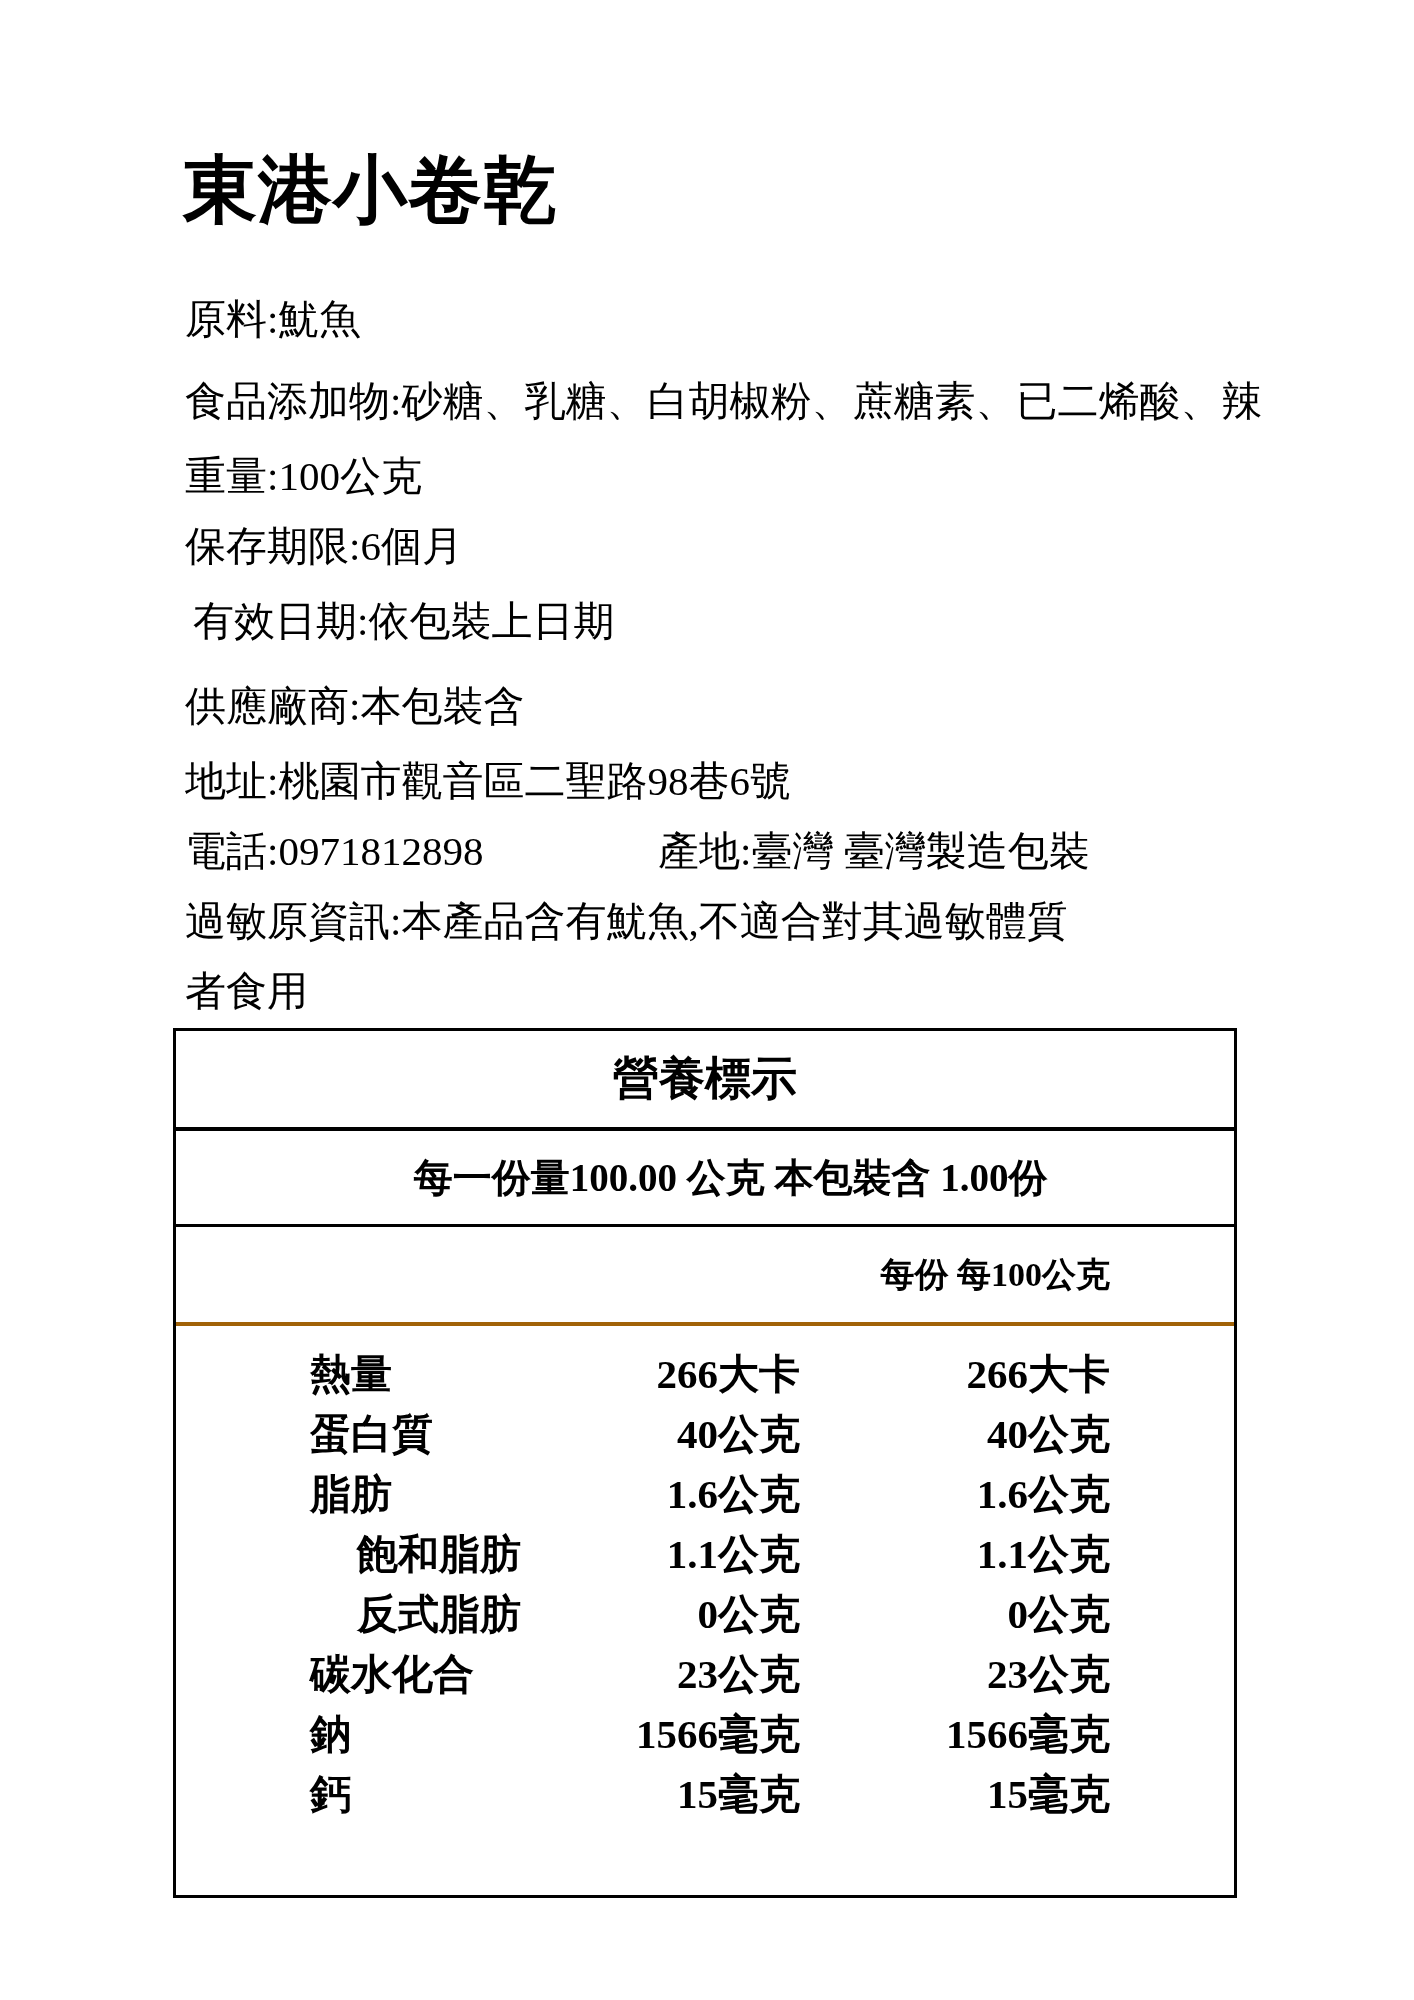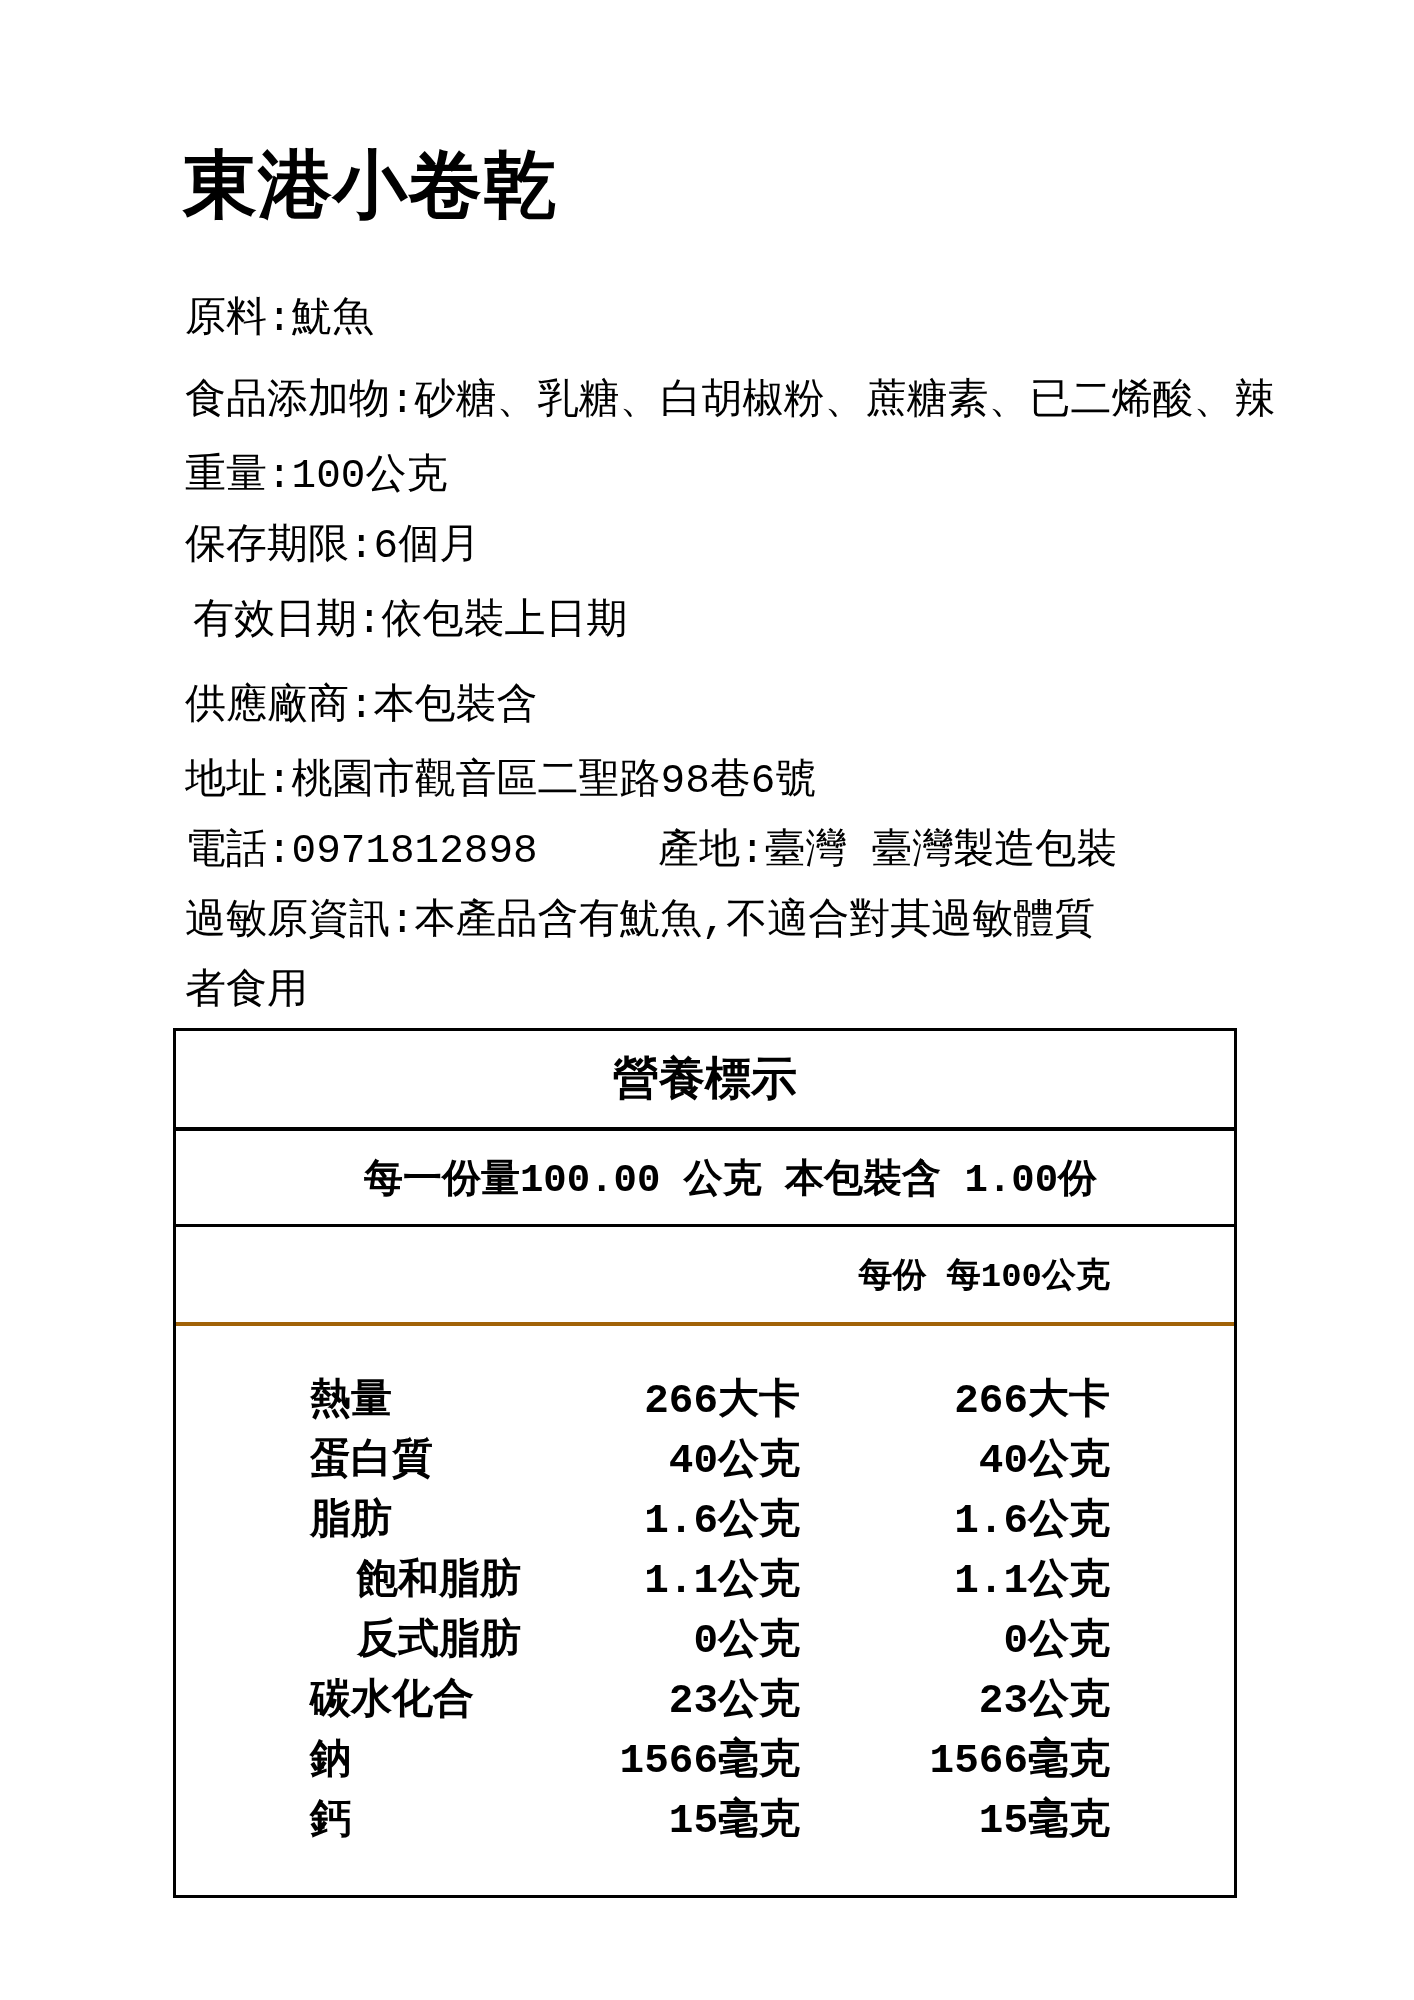--- a/index.html
+++ b/index.html
@@ -1,21 +1,21 @@
 <!DOCTYPE html>
 <html><head>
 <meta charset="utf-8">
 <style>
   html,body{margin:0;padding:0;background:#fff;}
   .page{
     position:relative;
     width:1414px;height:2000px;
     background:#ffffff;
     color:#000000;
-    font-family:Liberation Mono, monospace;
+    font-family:Liberation Serif, serif;
     overflow:hidden;
   }
   .title{
     position:absolute;left:183px;top:148px;
     font-size:74px;font-weight:800;line-height:1.15;
     letter-spacing:1px;margin:0;
   }
   .line{
     position:absolute;left:185px;
     font-size:41px;font-weight:400;line-height:1.15;
@@ -52,21 +52,21 @@
     font-size:39px;
     padding-left:51px;box-sizing:border-box;
   }
   .nl-cols{
     height:99px;border-bottom:4px solid #a16207;
     display:flex;align-items:center;justify-content:flex-end;
     font-size:34px;
     padding-right:124px;box-sizing:border-box;
   }
   .nl-body{
-    padding-top:42px;
+    padding-top:18px;
   }
   .nl-row{
     height:60px;
     display:grid;
     grid-template-columns:230px 260px 310px;
     padding-left:134px;
     align-items:center;
     font-size:41px;
   }
   .nl-row .nm{white-space:nowrap;}

